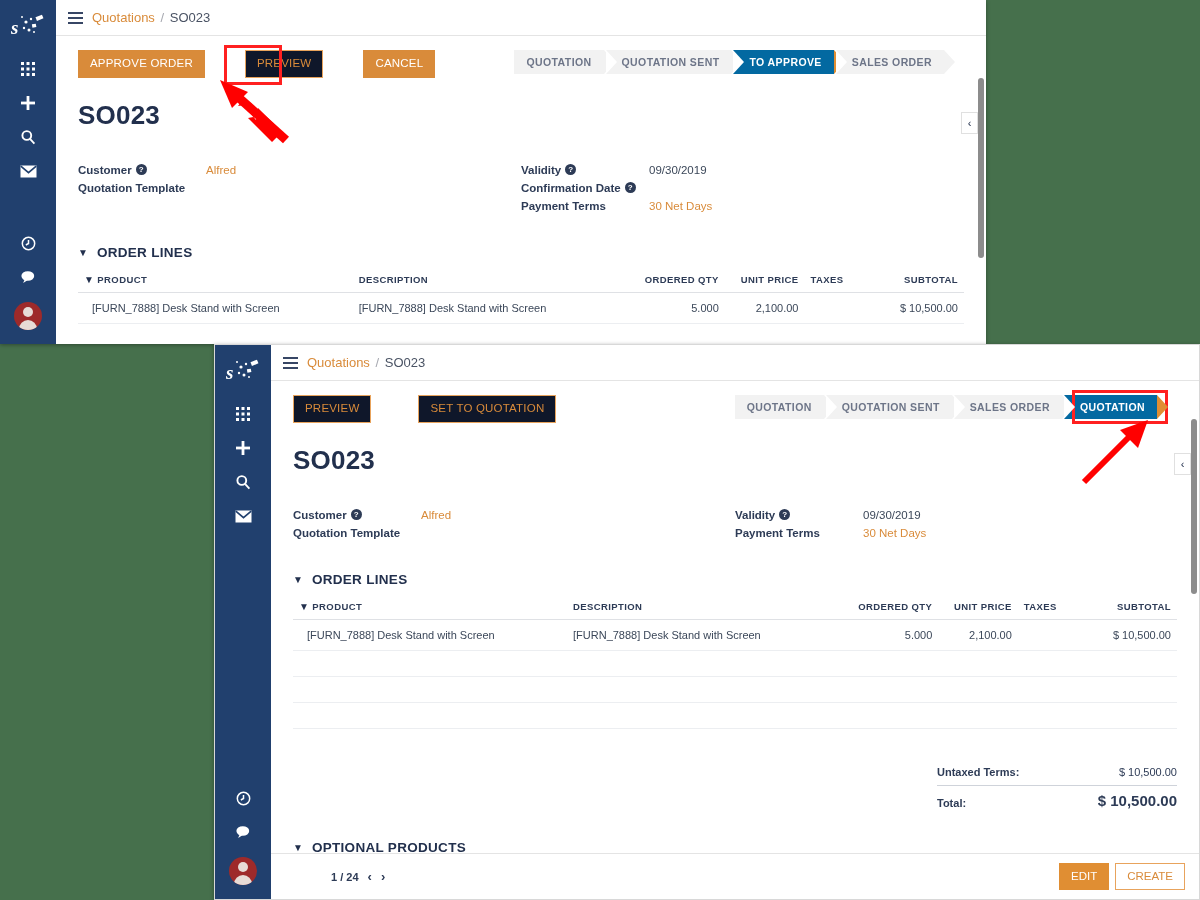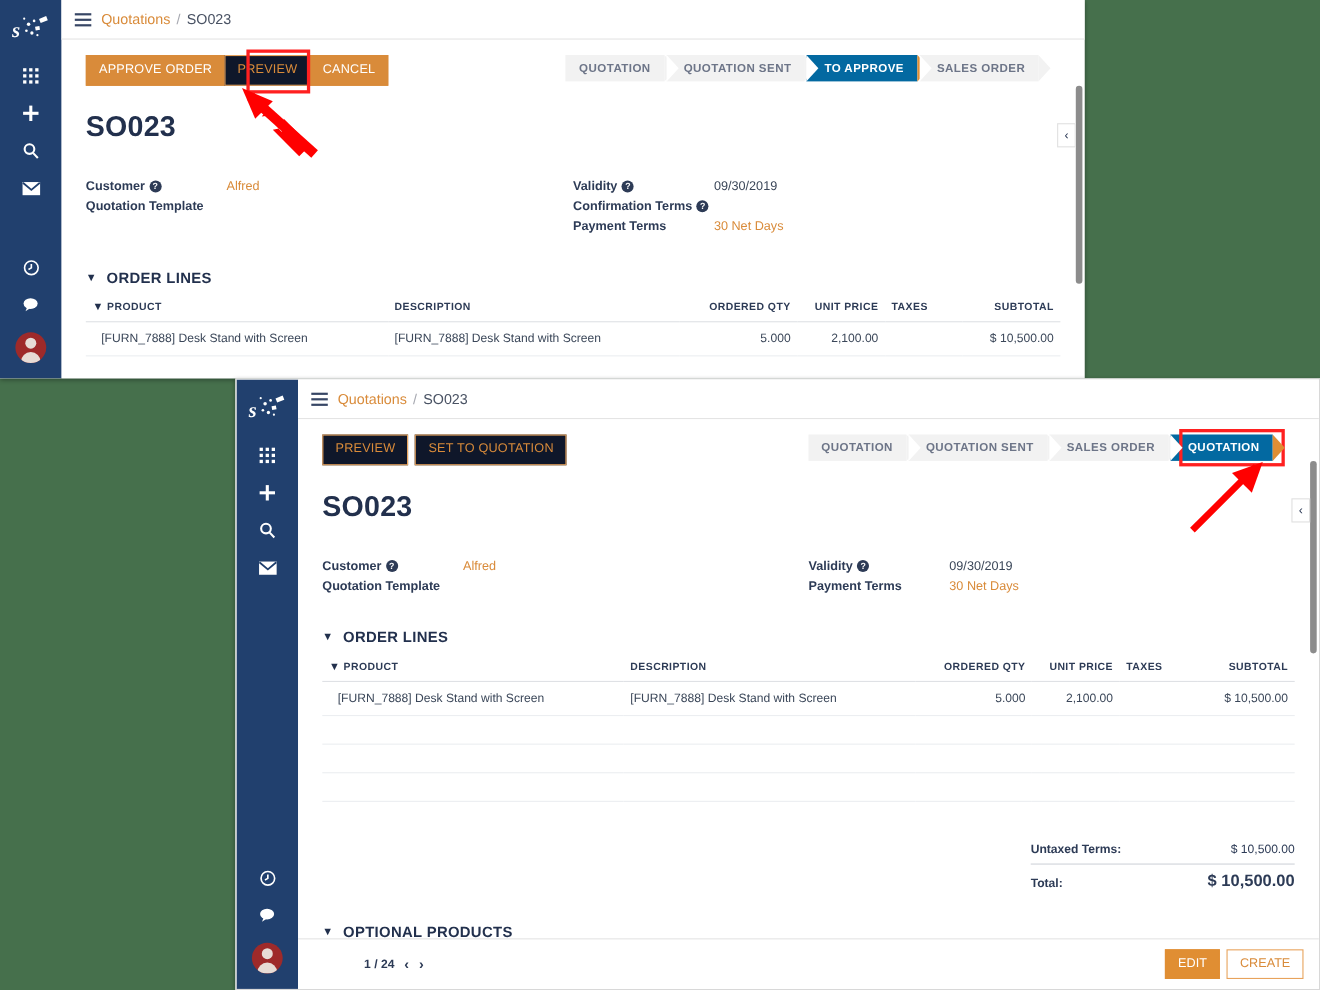--- a/index.html
+++ b/index.html
@@ -69,21 +69,21 @@
   .crumbs { font-size: 13px; color: #8e9099; }
   .crumbs .lnk { color: #D98B3A; }
   .crumbs .sep { color: #a6a8b0; margin: 0 2px; }
   .crumbs .cur { color: #4a5364; }
 
   .sheetwrap { flex: 1 1 auto; position: relative; overflow: hidden; }
   .sheet { position: relative; padding: 14px 22px 0 22px; }
 
   
   .ctrlrow { display: flex; align-items: flex-start; justify-content: space-between; }
-  .btns { display: flex; align-items: center; }
+  .btns { display: flex; align-items: center; gap: 41px; }
   .btn {
     font-size: 11.5px; letter-spacing: .2px;
     padding: 7px 11px; border: 1px solid #E8A35C;
     background: #0f172a; color: #D98B3A; cursor: pointer;
     font-family: "Liberation Sans", sans-serif;
     line-height: 1;
   }
   .btn.primary { background: #D98B3A; border-color: #D98B3A; color: #fff; }
   .btn + .btn { margin-left: -1px; }
   .btn.sep { margin-left: 6px; }
@@ -344,21 +344,21 @@
             <div class="fcol">
               <div class="frow">
                 <div class="flabel">
                     <span>Validity</span>
                     <span class="qmark">?</span>
                   </div>
                 <div class="fval">09/30/2019</div>
               </div>
               <div class="frow">
                 <div class="flabel">
-                    <span>Confirmation Terms</span>
+                    <span>Confirmation Date</span>
                     <span class="qmark">?</span>
                   </div>
                 <div class="fval"></div>
               </div>
               <div class="frow">
                 <div class="flabel">
                     <span>Payment Terms</span>
                   </div>
                 <div class="fval link">30 Net Days</div>
               </div>

